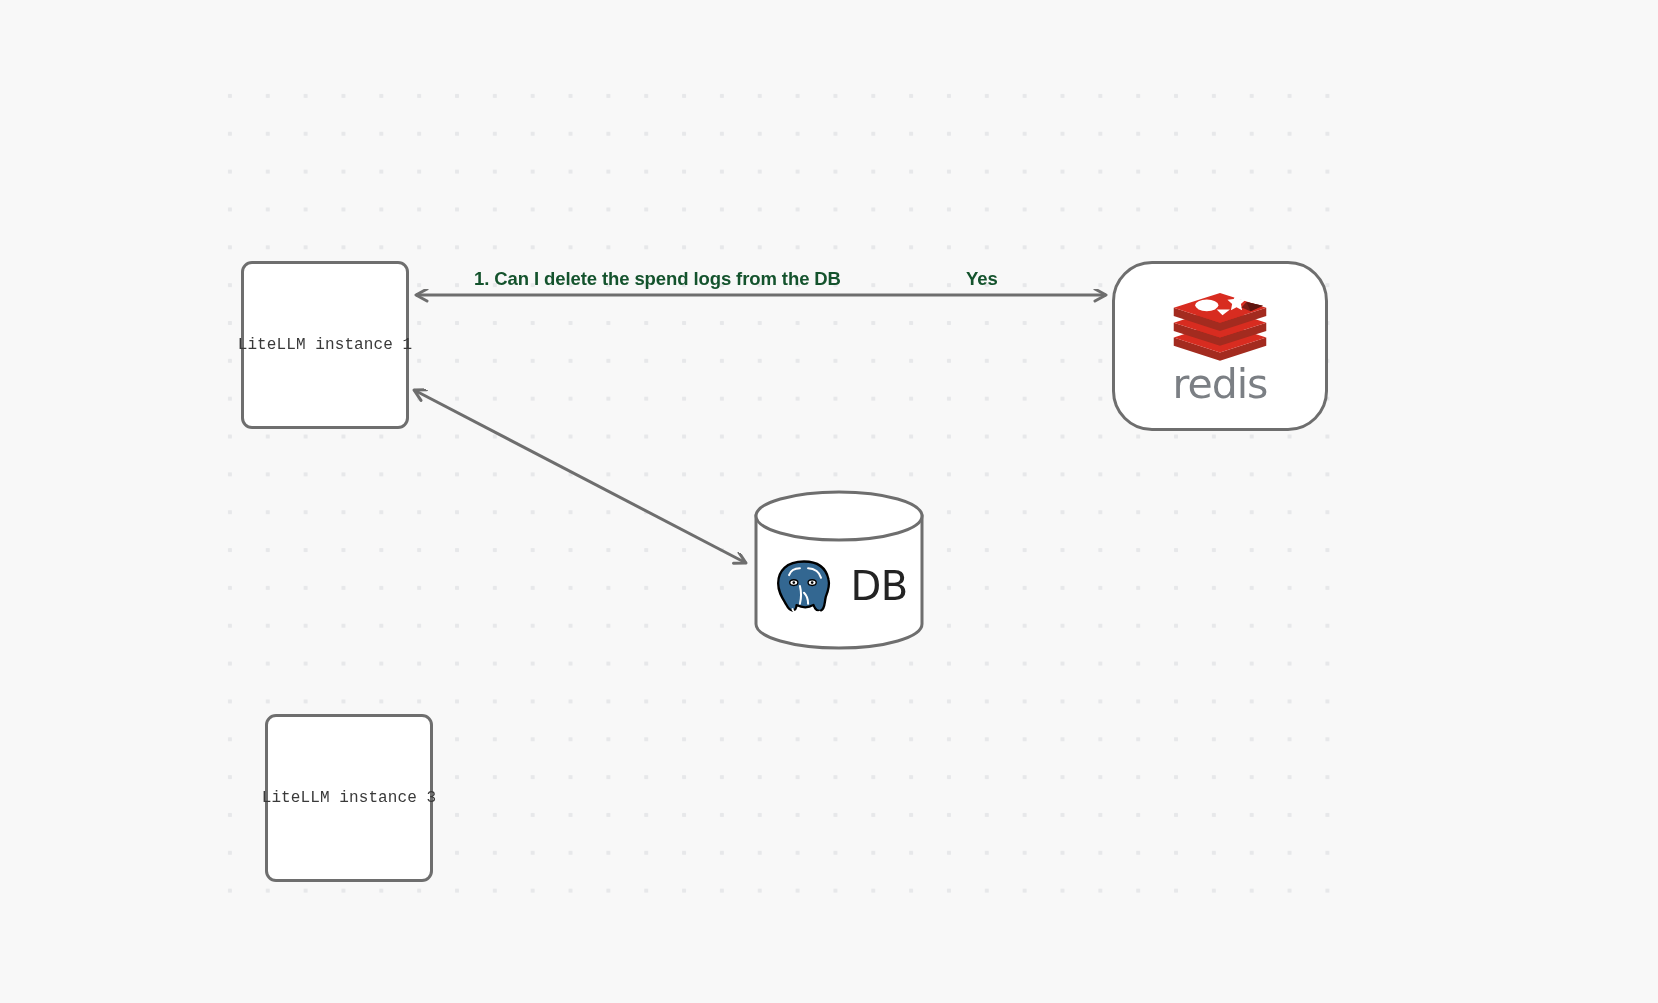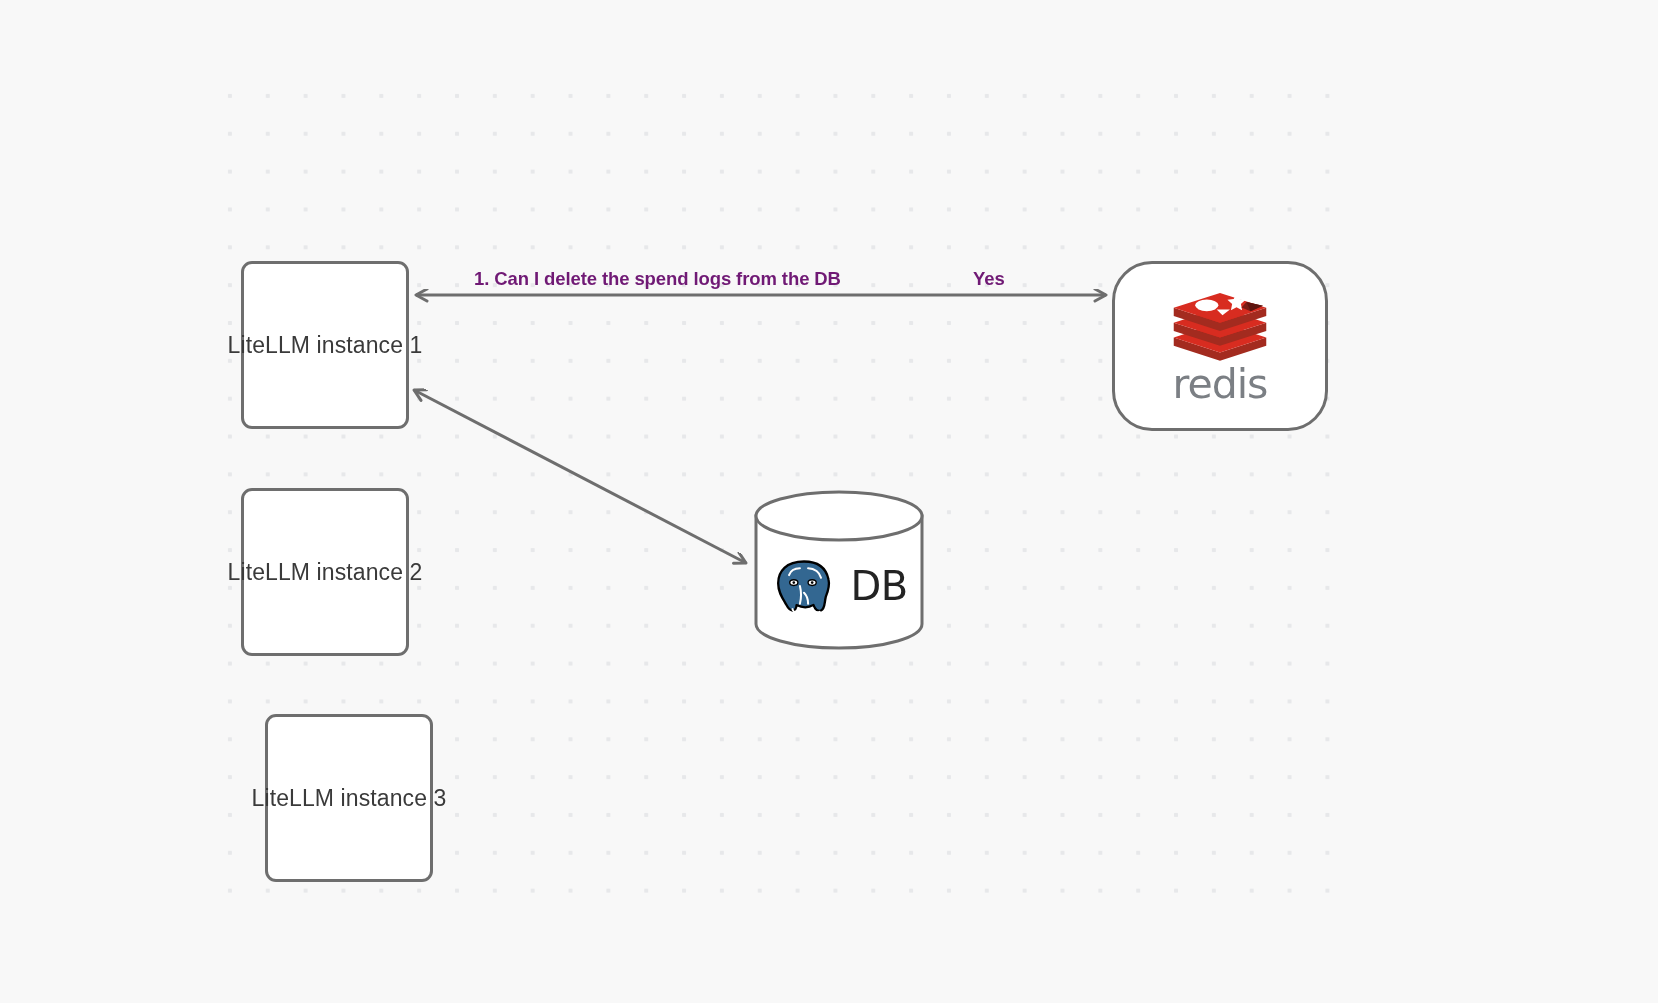--- a/index.html
+++ b/index.html
@@ -43,23 +43,23 @@
     position: absolute;
     background: #ffffff;
     border: 3px solid #6e6e6e;
     border-radius: 11px;
     box-sizing: border-box;
     display: flex;
     align-items: center;
     justify-content: center;
   }
   .node-box-label {
-    font-size: 23px;
+    font-size: 16px;
     color: #3a3a3a;
-    font-family: Liberation Sans, sans-serif;
+    font-family: Liberation Mono, monospace;
     letter-spacing: 0.1px;
     white-space: nowrap;
   }
   #box-litellm-1 { left: 241px; top: 261px;  width: 168px; height: 168px; }
   #box-litellm-2 { left: 241px; top: 488px;  width: 168px; height: 168px; }
   #box-litellm-3 { left: 241px; top: 714px;  width: 168px; height: 168px; margin-left: 24px; }
 
   
   #node-redis {
     position: absolute;
@@ -116,26 +116,26 @@
     line-height: 1;
     margin-left: -2px;
   }
 
   
   .edge-label {
     position: absolute;
     font-family: "Liberation Sans", sans-serif;
     font-weight: bold;
     font-size: 18.5px;
-    color: #701a75;
+    color: #14532d;
     white-space: nowrap;
     letter-spacing: -0.1px;
   }
   #edge-label-1 { left: 474px; top: 268px; }
-  #edge-label-1-yes { left: 966px; top: 268px; margin-left: 7px; }
+  #edge-label-1-yes { left: 966px; top: 268px; }
   #edge-label-2 { left: 552px; top: 434px; }
 </style>
 </head>
 <body>
 
 <div id="canvas">
 
   <div id="dot-grid"></div>
 
   <svg id="edges" viewBox="0 0 1658 1003" xmlns="http://www.w3.org/2000/svg">
@@ -152,23 +152,20 @@
     <line x1="416" y1="295" x2="1106" y2="295" stroke="#6e6e6e" stroke-width="3" marker-start="url(#arrowOpenLeft)" marker-end="url(#arrowOpenRight)"></line>
 
       DB (diagonal) --&gt;
     <line x1="414" y1="390" x2="746" y2="563" stroke="#6e6e6e" stroke-width="3" marker-start="url(#arrowOpenLeft)" marker-end="url(#arrowOpenRight)"></line>
   </svg>
 
   <div class="node-box" id="box-litellm-1">
     <span class="node-box-label">LiteLLM instance 1</span>
   </div>
 
-  <div class="node-box" id="box-litellm-2">
-    <span class="node-box-label">LiteLLM instance 2</span>
-  </div>
 
   <div class="node-box" id="box-litellm-3">
     <span class="node-box-label">LiteLLM instance 3</span>
   </div>
 
   <div id="node-redis">
     <svg id="redis-logo-mark" viewBox="0 0 128 92" xmlns="http://www.w3.org/2000/svg">
 
       <path d="M64 88 L8 70 L8 60 L64 78 L120 60 L120 70 Z" fill="#a32b1f"></path>
       <path d="M8 60 L64 42 L120 60 L64 78 Z" fill="#d82c20"></path>

